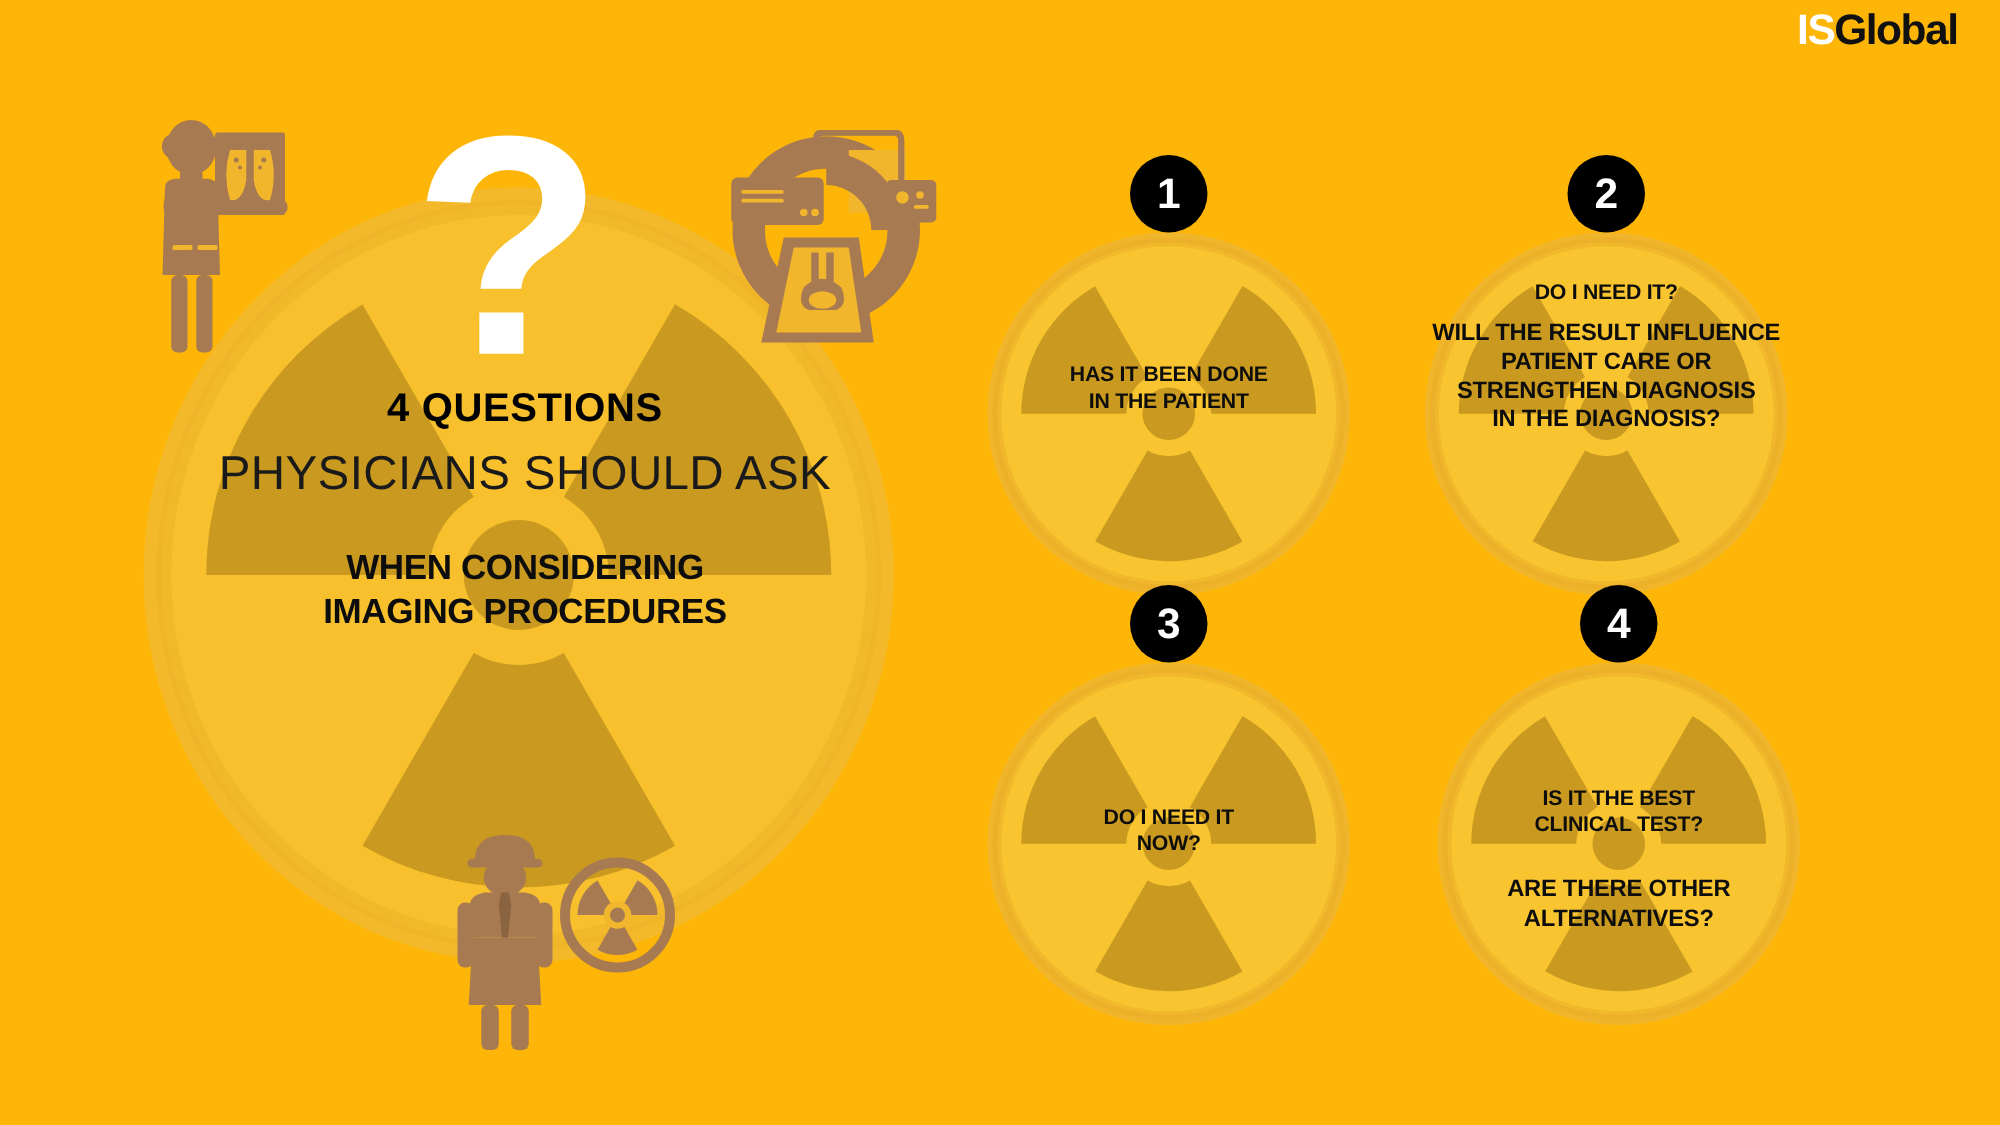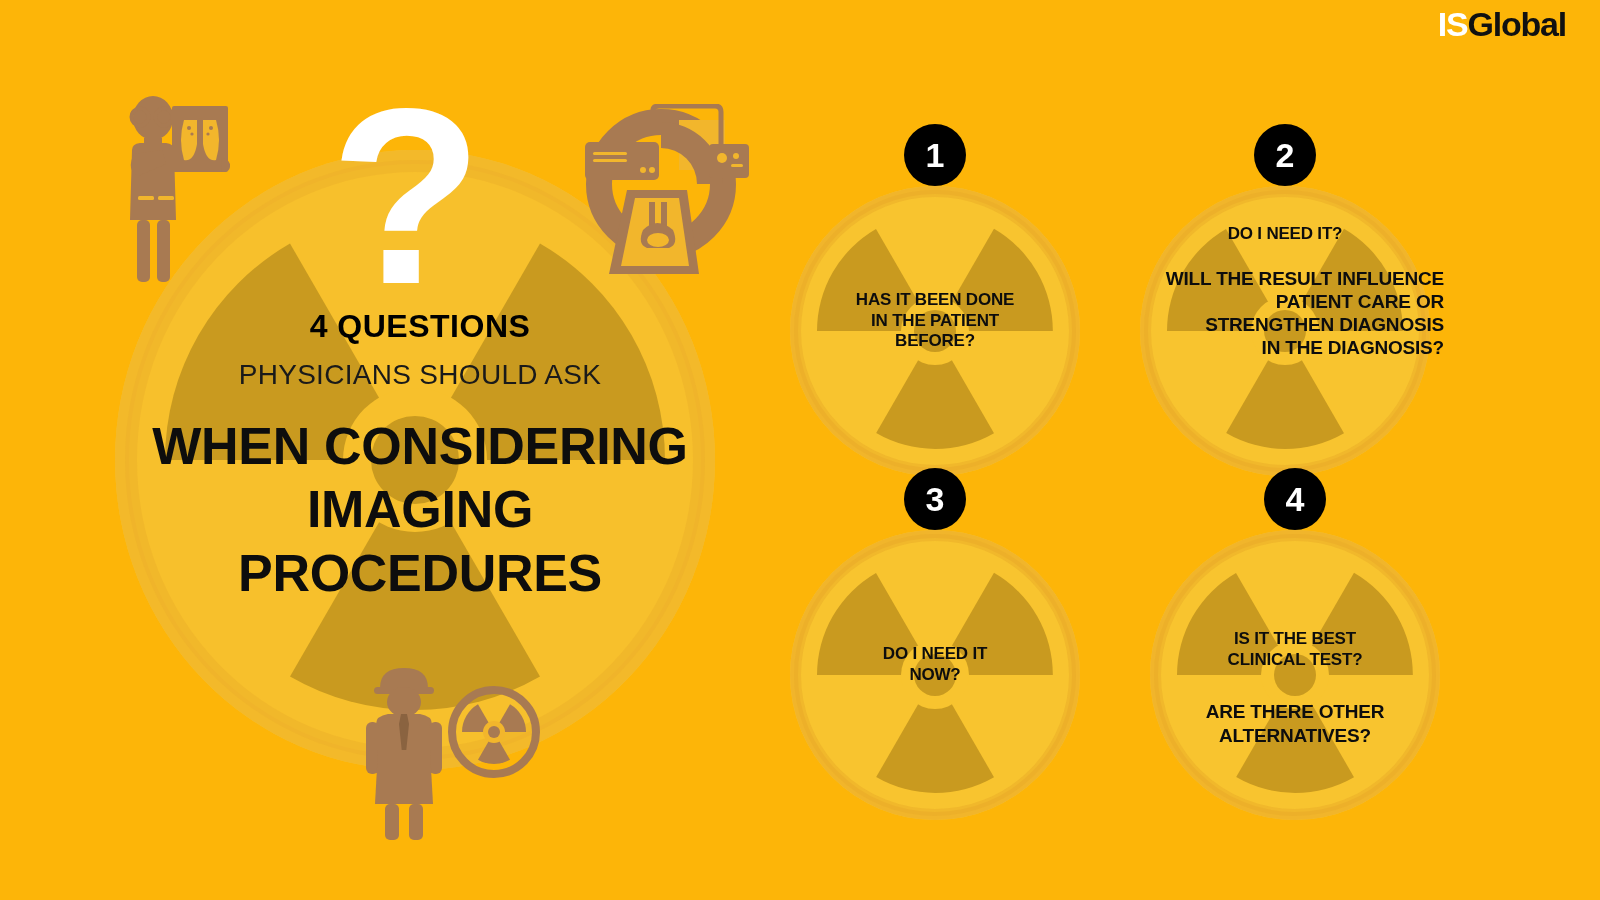--- a/index.html
+++ b/index.html
@@ -34,25 +34,25 @@
   
   #hero-text {
     position:absolute; left:120px; top:310px; width:600px;
     text-align:center; z-index:6;
   }
   #t-line1 {
     color:#000000; font-size:32px; font-weight:700; letter-spacing:.5px;
     line-height:1.05; margin-bottom:16px;
   }
   #t-line2 {
-    color:#1A1A1A; font-size:28px; font-weight:400; letter-spacing:.3px;
-    line-height:1.05; margin-bottom:26px;
+    color:#1A1A1A; font-size:38px; font-weight:400; letter-spacing:.3px;
+    line-height:1.05; margin-bottom:38px;
   }
   #t-line3 {
-    color:#0D0D0D; font-size:52px; font-weight:bold; letter-spacing:-.3px;
+    color:#0D0D0D; font-size:28px; font-weight:bold; letter-spacing:-.3px;
     line-height:1.22;
     text-align:center;
   }
 
   
   #qmark {
     position:absolute; left:330px; top:72px; z-index:5;
     color:#FFFFFF; font-size:250px; font-weight:bold; line-height:1;
     font-family:"Liberation Sans", sans-serif;
   }
@@ -91,21 +91,21 @@
 
   .qtext {
     position:absolute; left:-14px; width:318px;
     text-align:center; z-index:8; color:#0D0D0D;
   }
   .qhead { font-size:17px; font-weight:bold; line-height:1.22; letter-spacing:-.2px; }
   .qsub  { font-size:19px; font-weight:bold; line-height:1.22; letter-spacing:-.2px; }
 
   #q1 .qtext { top:104px;text-align:center; }
   #q2 .qtext { top:38px; }
-  #q2 .qsub  { margin-top:22px;text-align:right; }
+  #q2 .qsub  { margin-top:10px; }
   #q3 .qtext { top:114px; }
   #q4 .qtext { top:99px; }
   #q4 .qsub  { margin-top:30px; }
 </style>
 </head>
 <body>
 
 <div id="logo">
   <span class="is">IS</span><span class="glob">Global</span>
 </div>
@@ -243,21 +243,20 @@
         <circle cx="0" cy="0" r="34" fill="#F8C42F"></circle>
         <circle cx="0" cy="0" r="21"></circle>
       </g>
     </svg>
   </div>
   <div class="badge">1</div>
   <div class="qtext">
     <div class="qhead">
       <div>HAS IT BEEN DONE</div>
       <div>IN THE PATIENT</div>
-      <div>BEFORE?</div>
     </div>
   </div>
 </div>
 
 <div class="qcard" id="q2">
   <div class="qdisc">
     <div class="ring"></div>
     <svg width="290" height="290" viewBox="0 0 290 290" style="position:absolute;left:0;top:0;">
       <g transform="translate(145,145)" fill="#C99A1F">
         <path d="M0,0 L0,-118 A118,118 0 0,1 102,-59 Z" transform="rotate(30)"></path>

